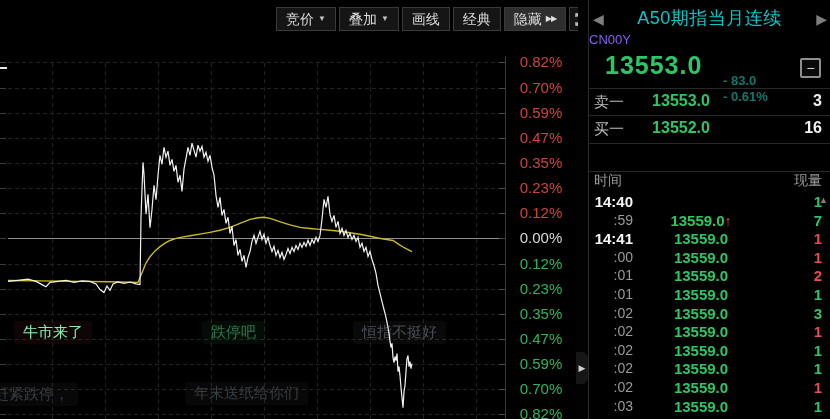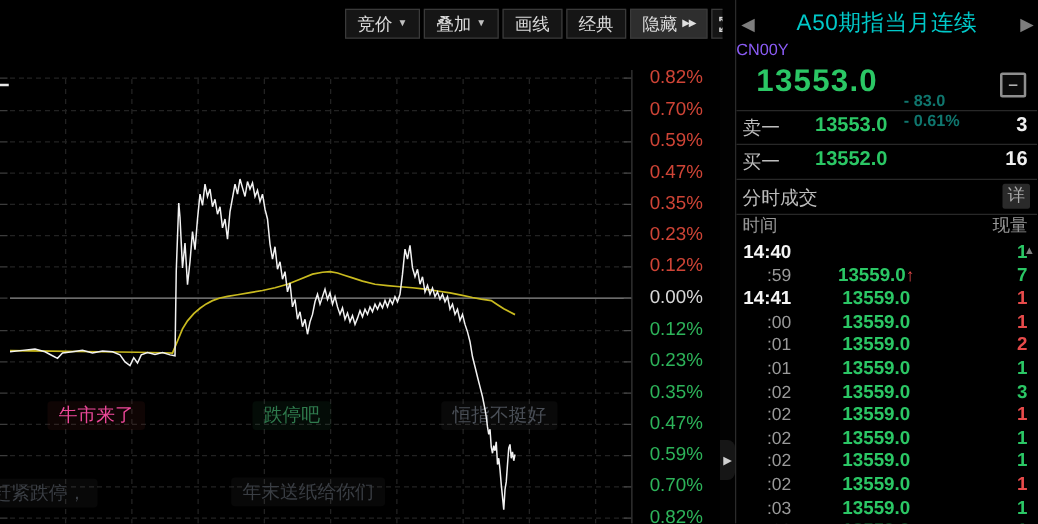--- a/index.html
+++ b/index.html
@@ -22,21 +22,21 @@
   .gridline-h.zero{background:#8f8f8f;}
   .gridline-v{position:absolute;top:62px;bottom:0;width:1px;
       background:repeating-linear-gradient(0deg,#222 0 4px,transparent 4px 8px);}
   .axis-line{position:absolute;left:505px;top:56px;bottom:0;width:1px;background:#383838;}
   .tick-l{position:absolute;left:0;width:6px;height:1px;background:#3c3c3c;}
   .tick-r{position:absolute;left:499px;width:6px;height:1px;background:#4a4a4a;}
   .tick-open{position:absolute;left:0;top:67px;width:7px;height:2px;background:#e8e8e8;}
   .ylab{position:absolute;left:509px;width:64px;height:20px;line-height:20px;font-size:15px;text-align:center;}
 
   .wm{position:absolute;font-size:15px;padding:2px 9px;border-radius:3px;white-space:nowrap;z-index:1;}
-  .wm-red{color:#ec4899;background:rgba(150,45,40,.10);margin-left:24px;}
+  .wm-red{color:#86efac;background:rgba(150,45,40,.10);}
   .wm-green{color:#2f7a4d;background:rgba(45,150,90,.08);}
   .wm-gray-b{color:#4a4f57;background:rgba(255,255,255,.035);}
   .wm-gray{color:#3a3e44;background:rgba(255,255,255,.03);}
 
   .plot-svg{position:absolute;left:0;top:0;z-index:2;}
 
   
   .divider{position:absolute;left:576px;top:0;width:12px;height:419px;background:#020202;}
   .div-handle{position:absolute;left:0;top:352px;width:12px;height:32px;background:#161616;
       border-radius:0 6px 6px 0;color:#cfcfcf;font-size:9px;display:flex;align-items:center;
@@ -222,24 +222,20 @@
       <span class="prc">13553.0</span>
       <span class="qty">3</span>
     </div>
     <div class="hr" style="top:115px"></div>
     <div class="q-row" style="top:116px">
       <span class="lbl">买一</span>
       <span class="prc">13552.0</span>
       <span class="qty">16</span>
     </div>
     <div class="hr" style="top:143px"></div>
-    <div class="q-section">
-      <span class="lbl">分时成交</span>
-      <span class="detail-btn">详</span>
-    </div>
     <div class="hr" style="top:171px"></div>
 
     <div class="tape-head">
       <span class="th-time">时间</span>
       <span class="th-vol">现量</span>
     </div>
     <div class="scroll-up">▲</div>
     <div class="tape" id="tape">
   <div class="trow">
     <span class="t major">14:40</span>

